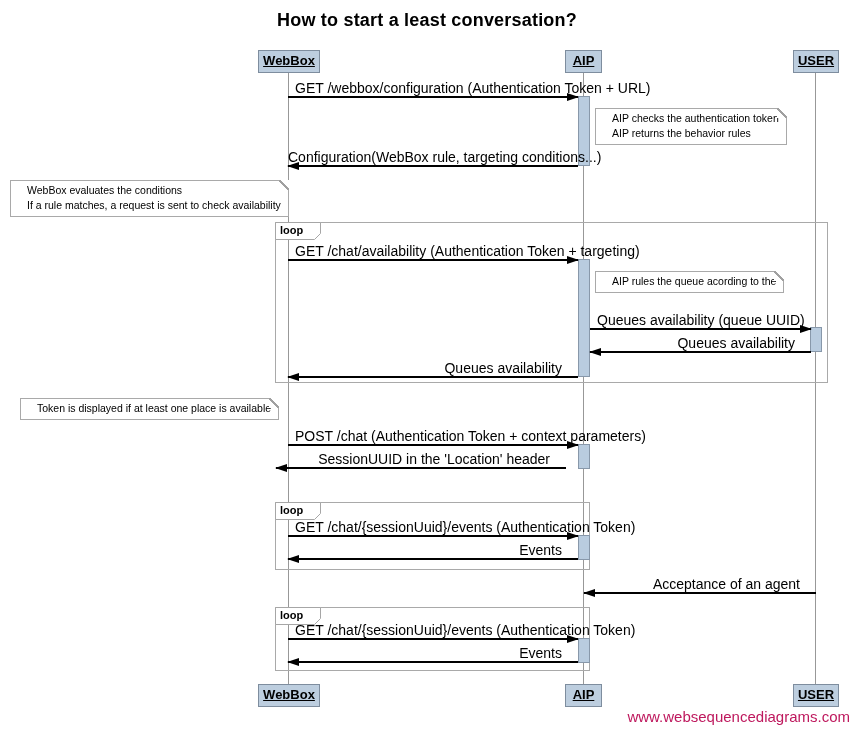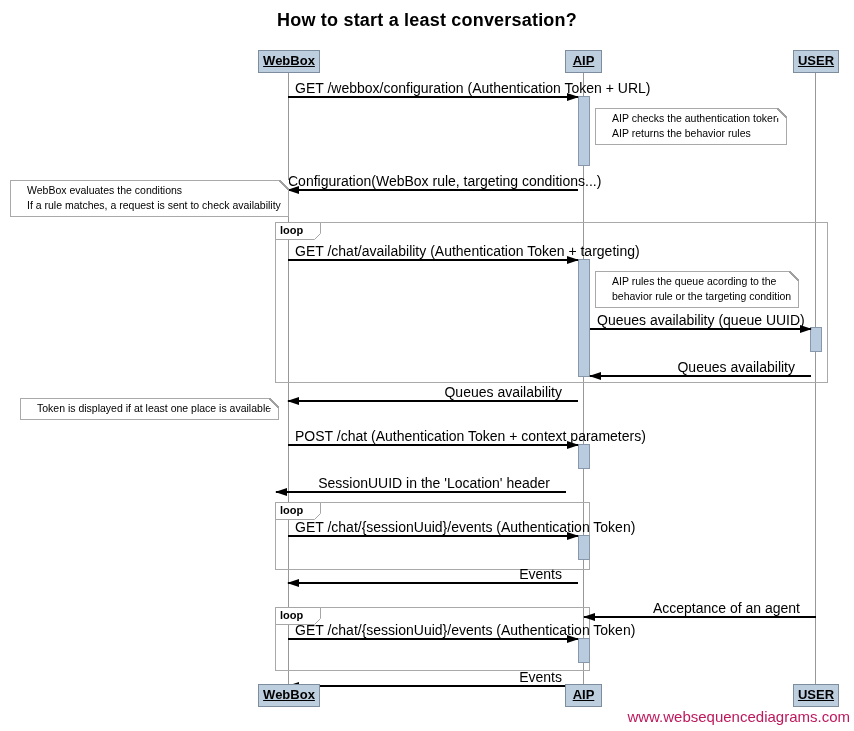--- a/index.html
+++ b/index.html
@@ -26,21 +26,21 @@
   }
   .activation{
     position:absolute;width:12px;box-sizing:border-box;
     background:#b9ccdf;border:1px solid #8898aa;
   }
   .msg{position:absolute;}
   .msg .msg-label{
     display:block;height:15px;font-size:14px;line-height:14px;white-space:nowrap;
   }
   .msg.dir-right .msg-label{text-align:left;padding-left:7px;}
-  .msg.dir-left  .msg-label{text-align:right;padding-right:16px;margin-top:24px;}
+  .msg.dir-left  .msg-label{text-align:right;padding-right:16px;}
   .msg .msg-line{position:relative;height:0;border-top:2px solid #000;}
   .msg .arrow{position:absolute;top:-5px;width:0;height:0;
     border-top:4px solid transparent;border-bottom:4px solid transparent;}
   .msg.dir-right .arrow{right:-1px;border-left:12px solid #000;}
   .msg.dir-left  .arrow{left:-1px;border-right:12px solid #000;}
   .note{
     position:absolute;display:inline-block;box-sizing:border-box;
     background:#ffffff;border:1px solid #a9a9a9;padding:2px 7px 3px 16px;
   }
   .note .note-line{font-size:10.5px;line-height:15px;white-space:nowrap;}
@@ -180,21 +180,20 @@
     <div class="note-line">AIP returns the behavior rules</div>
   </div>
   <div class="note" style="left:10px;top:180px;">
     <span class="fold"></span>
     <div class="note-line">WebBox evaluates the conditions</div>
     <div class="note-line">If a rule matches, a request is sent to check availability</div>
   </div>
   <div class="note" style="left:595px;top:271px;">
     <span class="fold"></span>
     <div class="note-line">AIP rules the queue acording to the</div>
-    <div class="note-line">behavior rule or the targeting condition</div>
   </div>
   <div class="note" style="left:20px;top:398px;">
     <span class="fold"></span>
     <div class="note-line">Token is displayed if at least one place is available</div>
   </div>
 
   <div class="actor" style="left:258px;top:50px;width:62px;">
     <span>WebBox</span>
   </div>
   <div class="actor" style="left:565px;top:50px;width:37px;">

